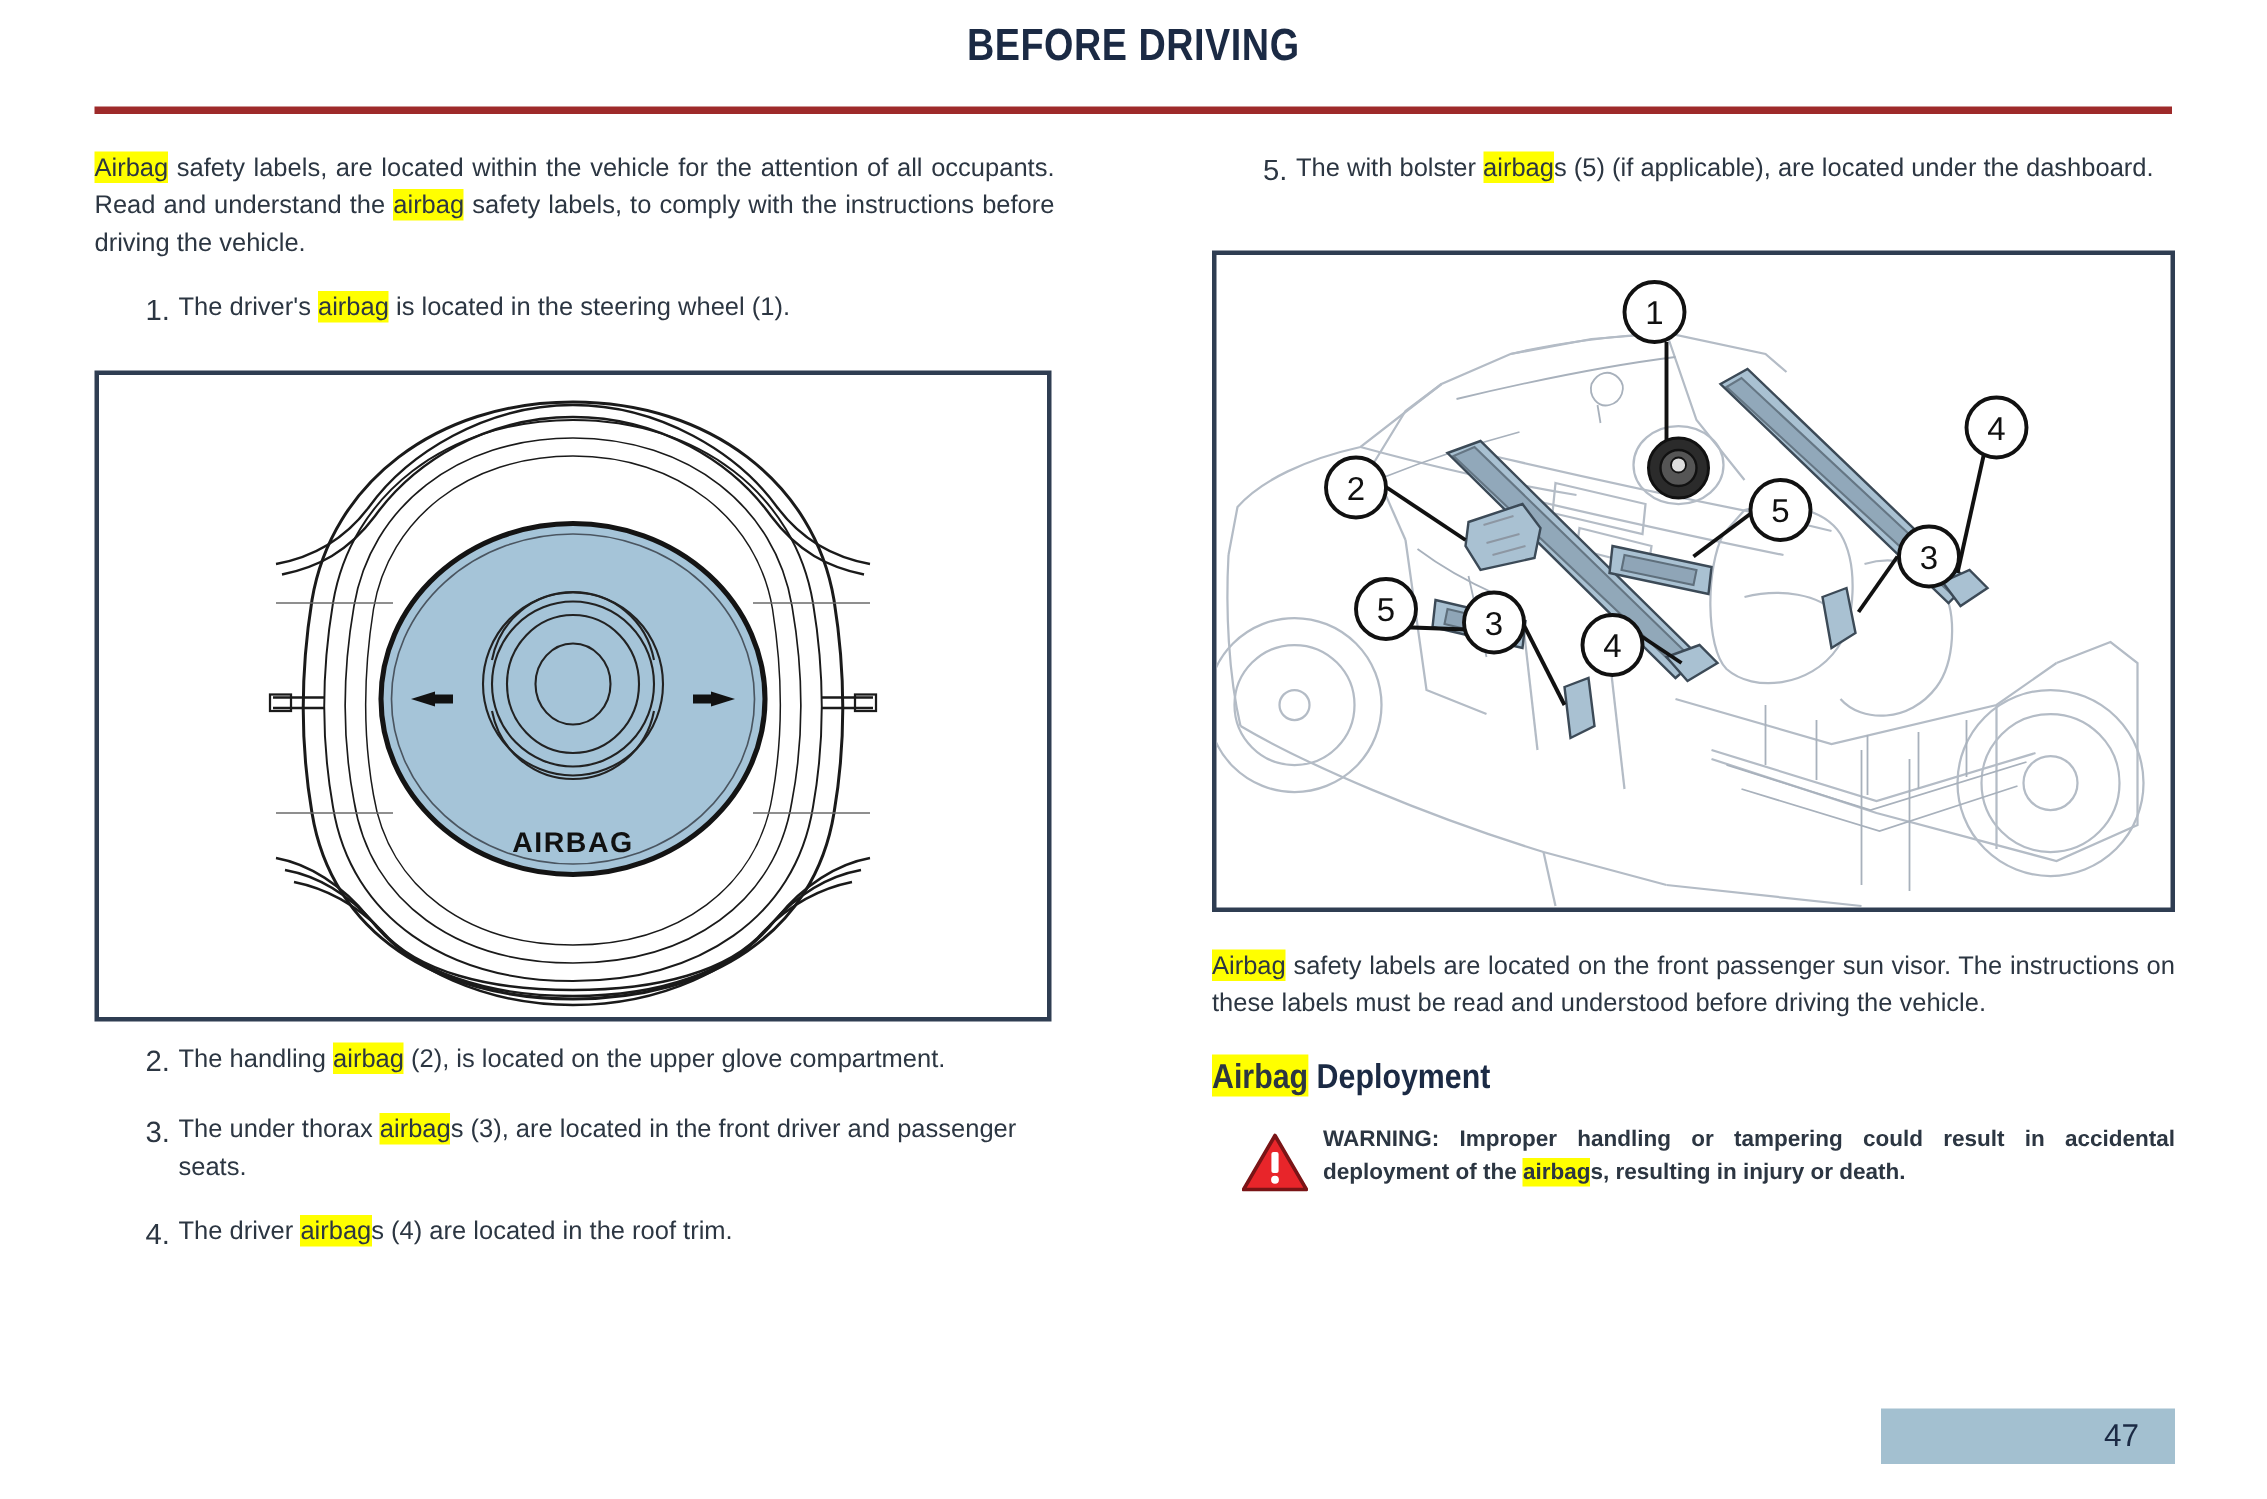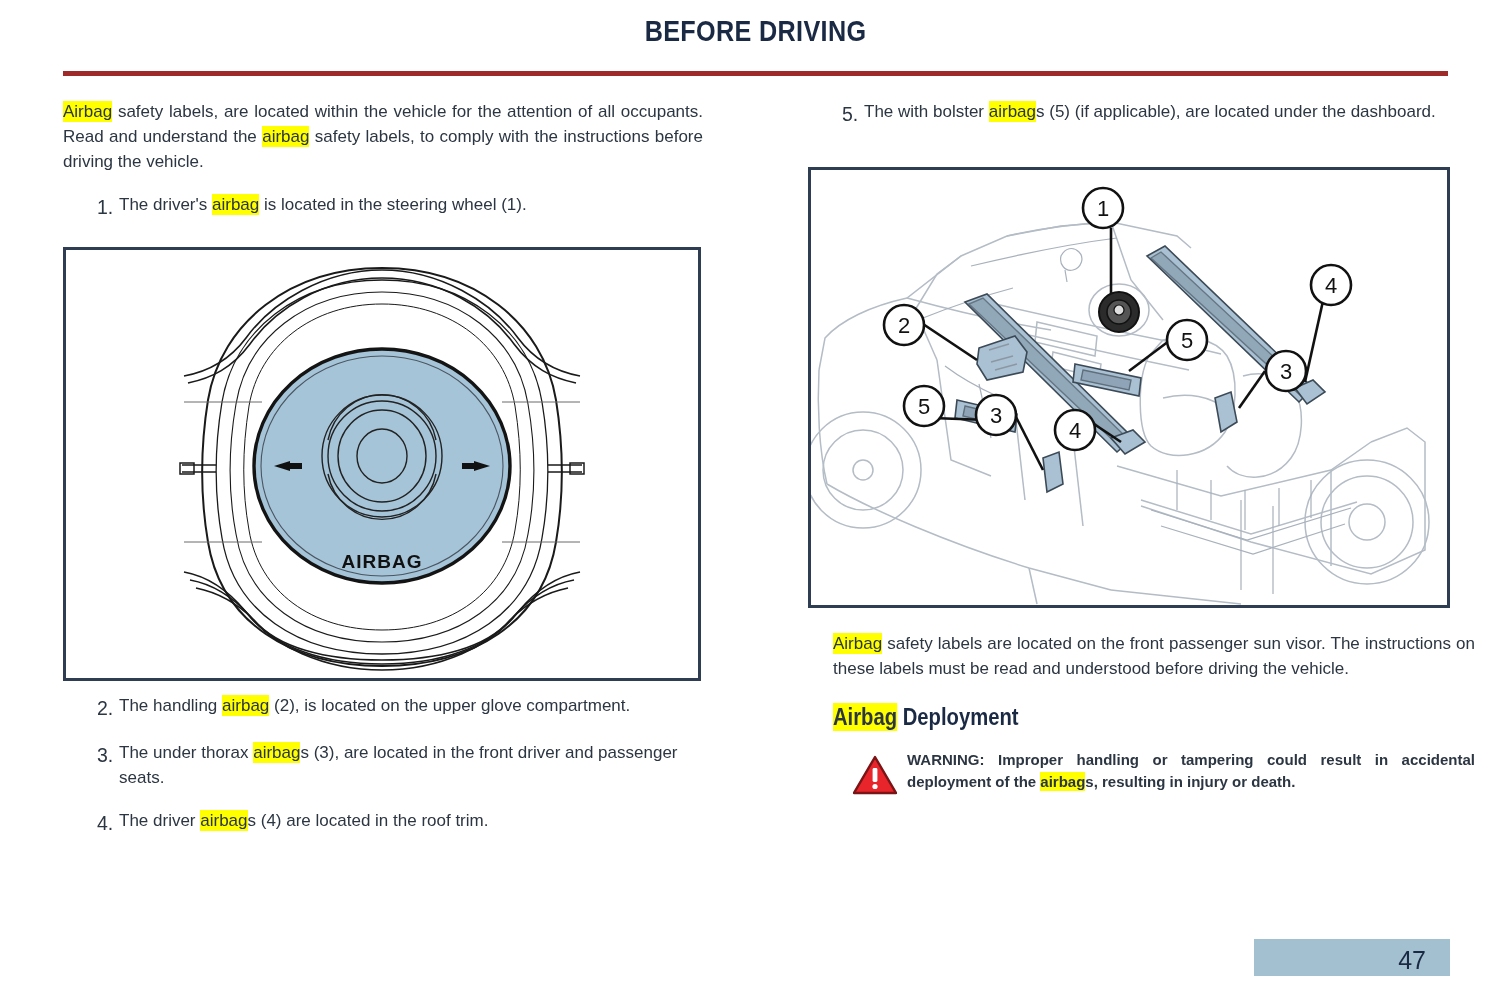--- a/index.html
+++ b/index.html
@@ -149,21 +149,21 @@
     left: 1254px;
     top: 939px;
     width: 196px;
     height: 37px;
     background: #a3c0d0;
   }
   .page-num {
     position: absolute;
     right: 24px;
     top: 7px;
-    font-size: 25px;
+    font-size: 21px;
     color: #1b2a44;
   }
 </style>
 </head>
 <body>
 
 <div class="page">
 
   <div class="page-title">BEFORE DRIVING</div>
   <div class="title-rule"></div>
@@ -412,21 +412,21 @@
           <text class="cnum" x="376" y="178">5</text>
         </g>
         <g>
           <circle class="cir" cx="113" cy="236" r="20"></circle>
           <text class="cnum" x="113" y="244">5</text>
         </g>
       </g>
     </svg>
   </div>
 
-  <div style="position:absolute; left:808px; top:632px; width:642px;margin-left:25px;">
+  <div style="position:absolute; left:808px; top:632px; width:642px;">
     <p class="body just"><span class="hl">Airbag</span><span> safety labels are located on the front passenger sun visor. The instructions on these labels must be read and understood before driving the vehicle.</span></p>
 
     <div class="spacer-22"></div>
 
     <h2 class="sub-head"><span class="hl">Airbag</span><span> Deployment</span></h2>
 
     <div class="warning-row">
       <div class="warn-icon">
         <svg width="44" height="40" viewBox="0 0 44 40" xmlns="http://www.w3.org/2000/svg">
           <path d="M22 2 L 43 38 L 1 38 Z" fill="#e8252a" stroke="#7a1416" stroke-width="2.4" stroke-linejoin="round"></path>

